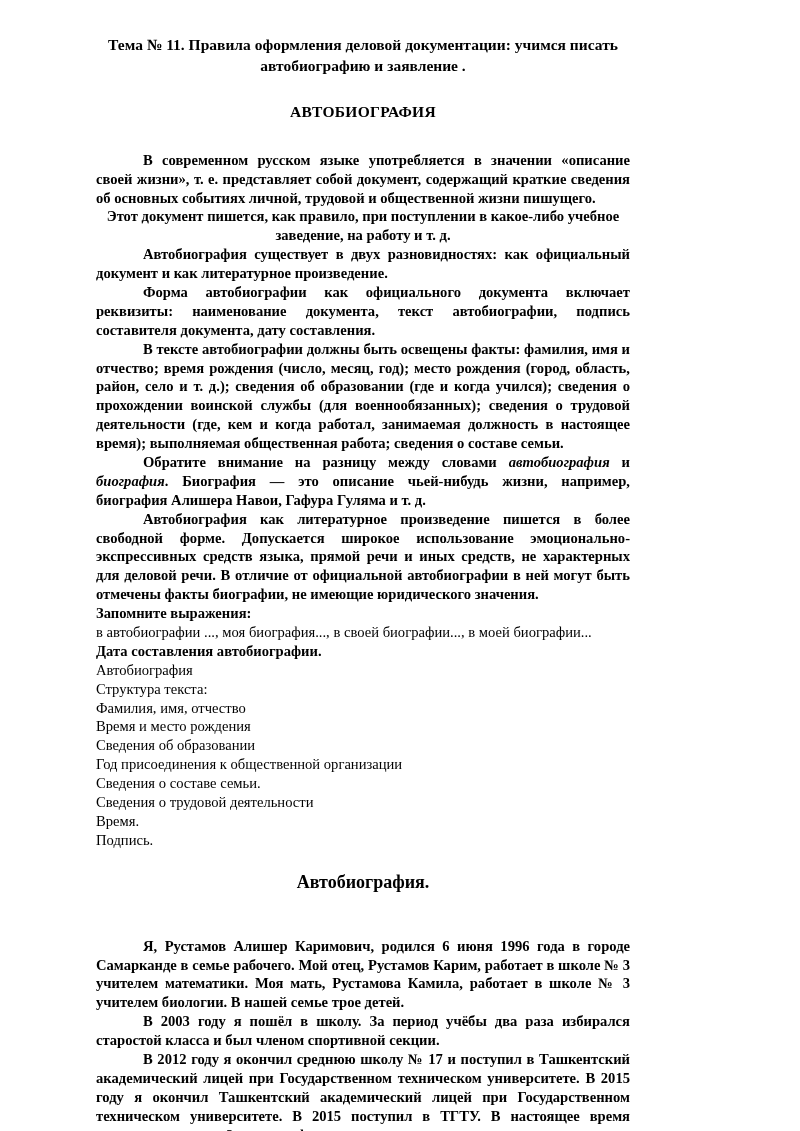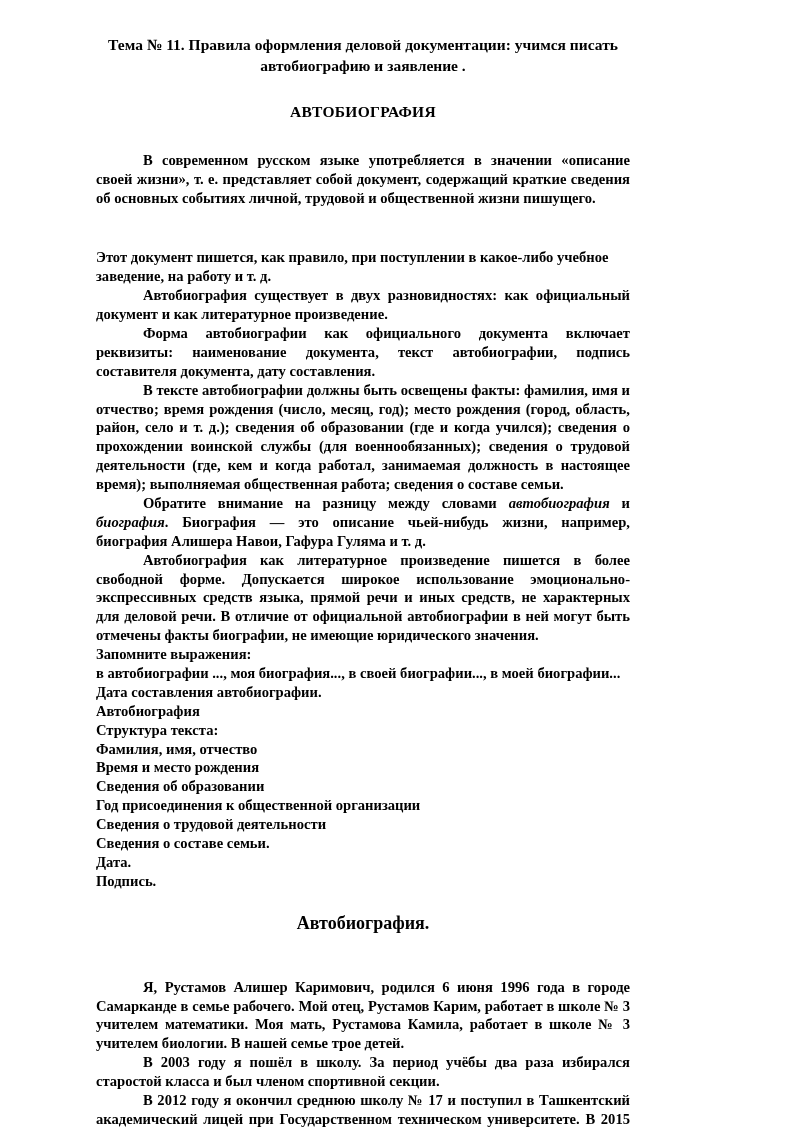--- a/index.html
+++ b/index.html
@@ -51,29 +51,27 @@
     margin: 0;
     font-weight: bold;
   }
   p.body.indent {
     text-indent: 47px;
   }
   p.body.bold {
     font-weight: bold;
   }
   p.body.flush {
-    text-align: left;
-    margin-top: 41px;
+    text-align: center;
   }
   .list-line {
     font-size: 14.6px;
     line-height: 1.295;
     text-align: left;
     margin: 0;
-    font-weight: bold;
   }
   .list-line.bold {
     font-weight: bold;
   }
   .gap-2  { height: 22px; }
   .gap-3  { height: 30px; }
   .gap-4  { height: 44px; }
   .sig-row {
     display: flex;
     font-size: 14.6px;
@@ -120,23 +118,23 @@
 
   <p class="list-line bold">Дата составления автобиографии.</p>
 
   <div>
     <p class="list-line">Автобиография</p>
     <p class="list-line">Структура текста:</p>
     <p class="list-line">Фамилия, имя, отчество</p>
     <p class="list-line">Время и место рождения</p>
     <p class="list-line">Сведения об образовании</p>
     <p class="list-line">Год присоединения к общественной организации</p>
+    <p class="list-line">Сведения о составе семьи.</p>
     <p class="list-line">Сведения о трудовой деятельности</p>
-    <p class="list-line">Сведения о составе семьи.</p>
-    <p class="list-line">Дата.</p>
+    <p class="list-line">Время.</p>
     <p class="list-line">Подпись.</p>
   </div>
 
   <div class="gap-2"></div>
 
   <div class="sub-title">Автобиография.</div>
 
   <div class="gap-4"></div>
 
   <p class="body indent">Я, Рустамов Алишер Каримович, родился 6 июня 1996 года в городе Самарканде в семье рабочего. Мой отец, Рустамов Карим, работает в школе № 3 учителем математики. Моя мать, Рустамова Камила, работает в школе № 3 учителем биологии. В нашей семье трое детей.</p>

